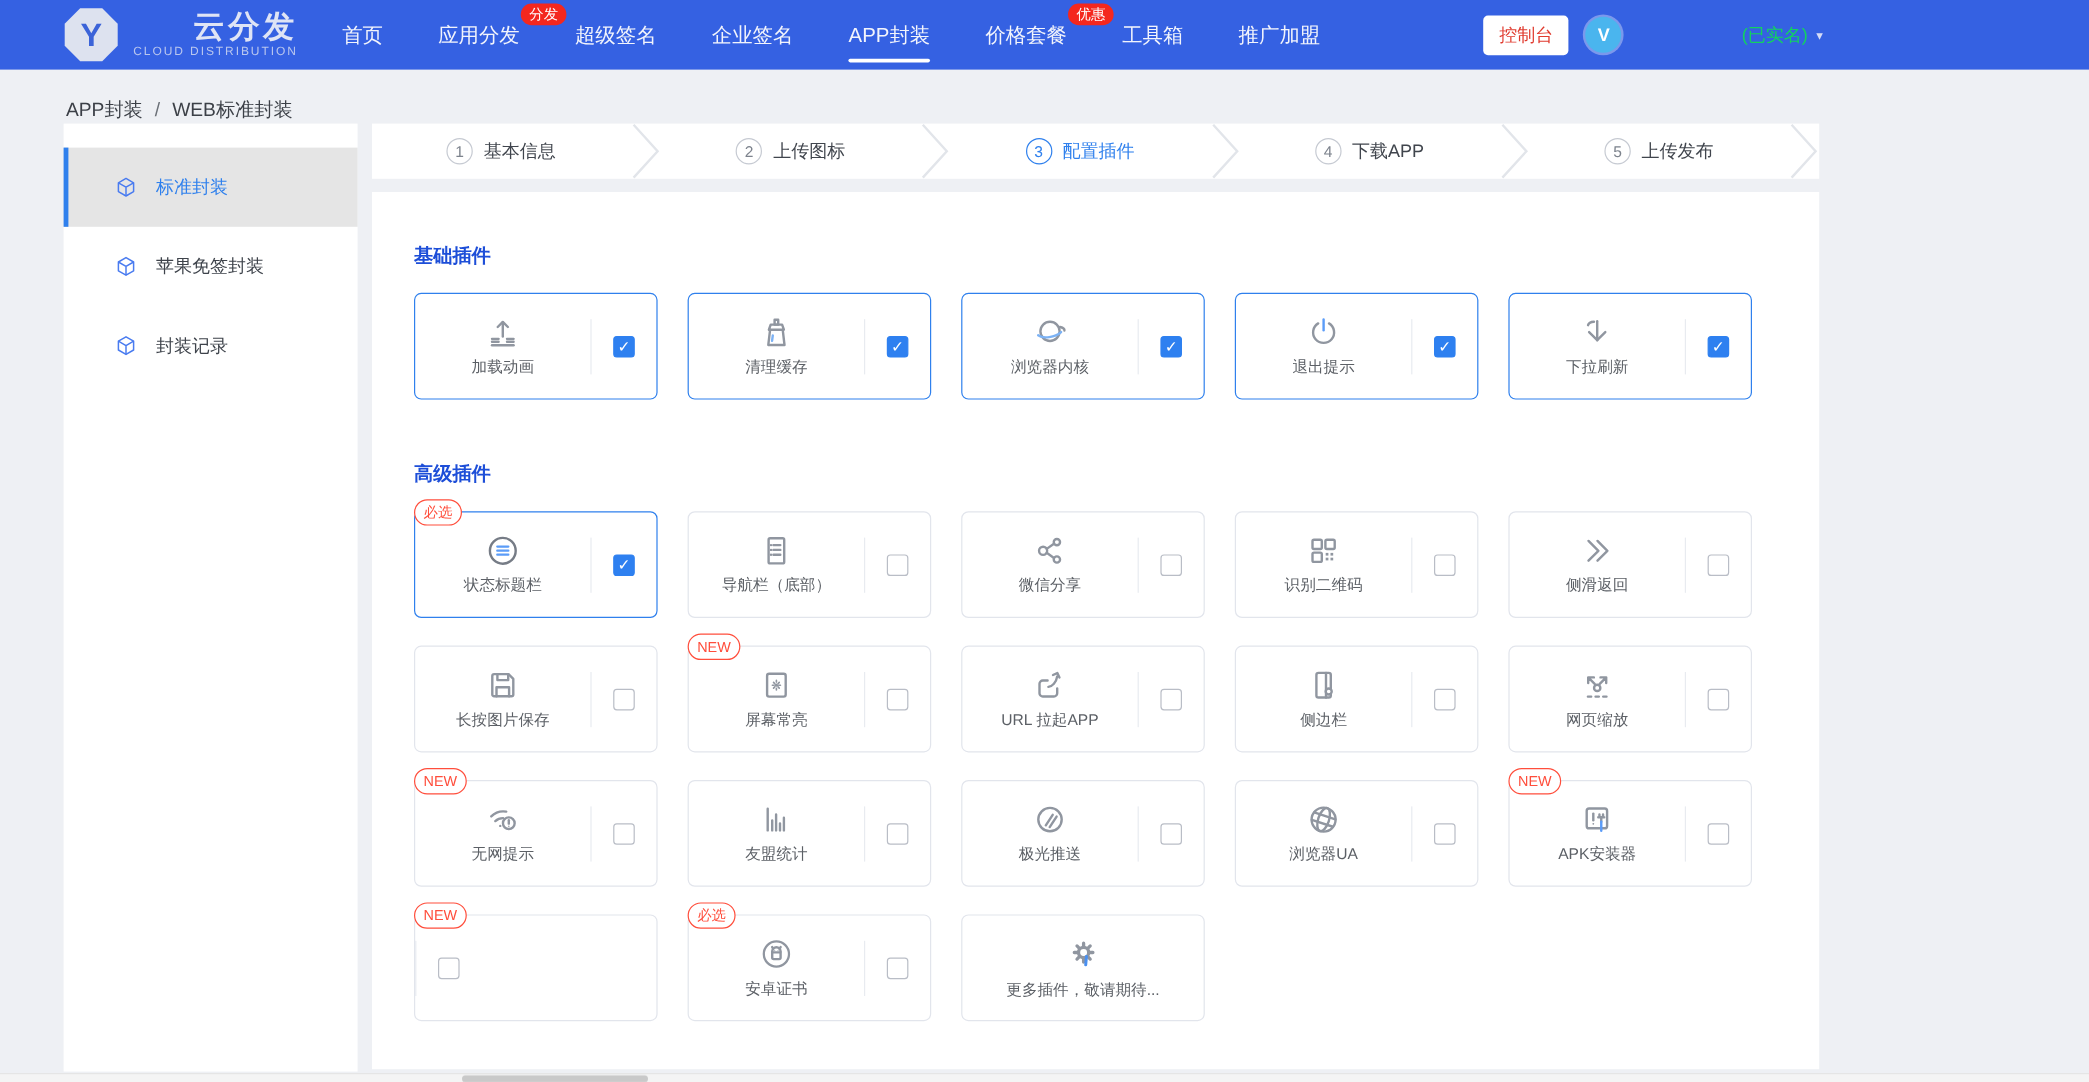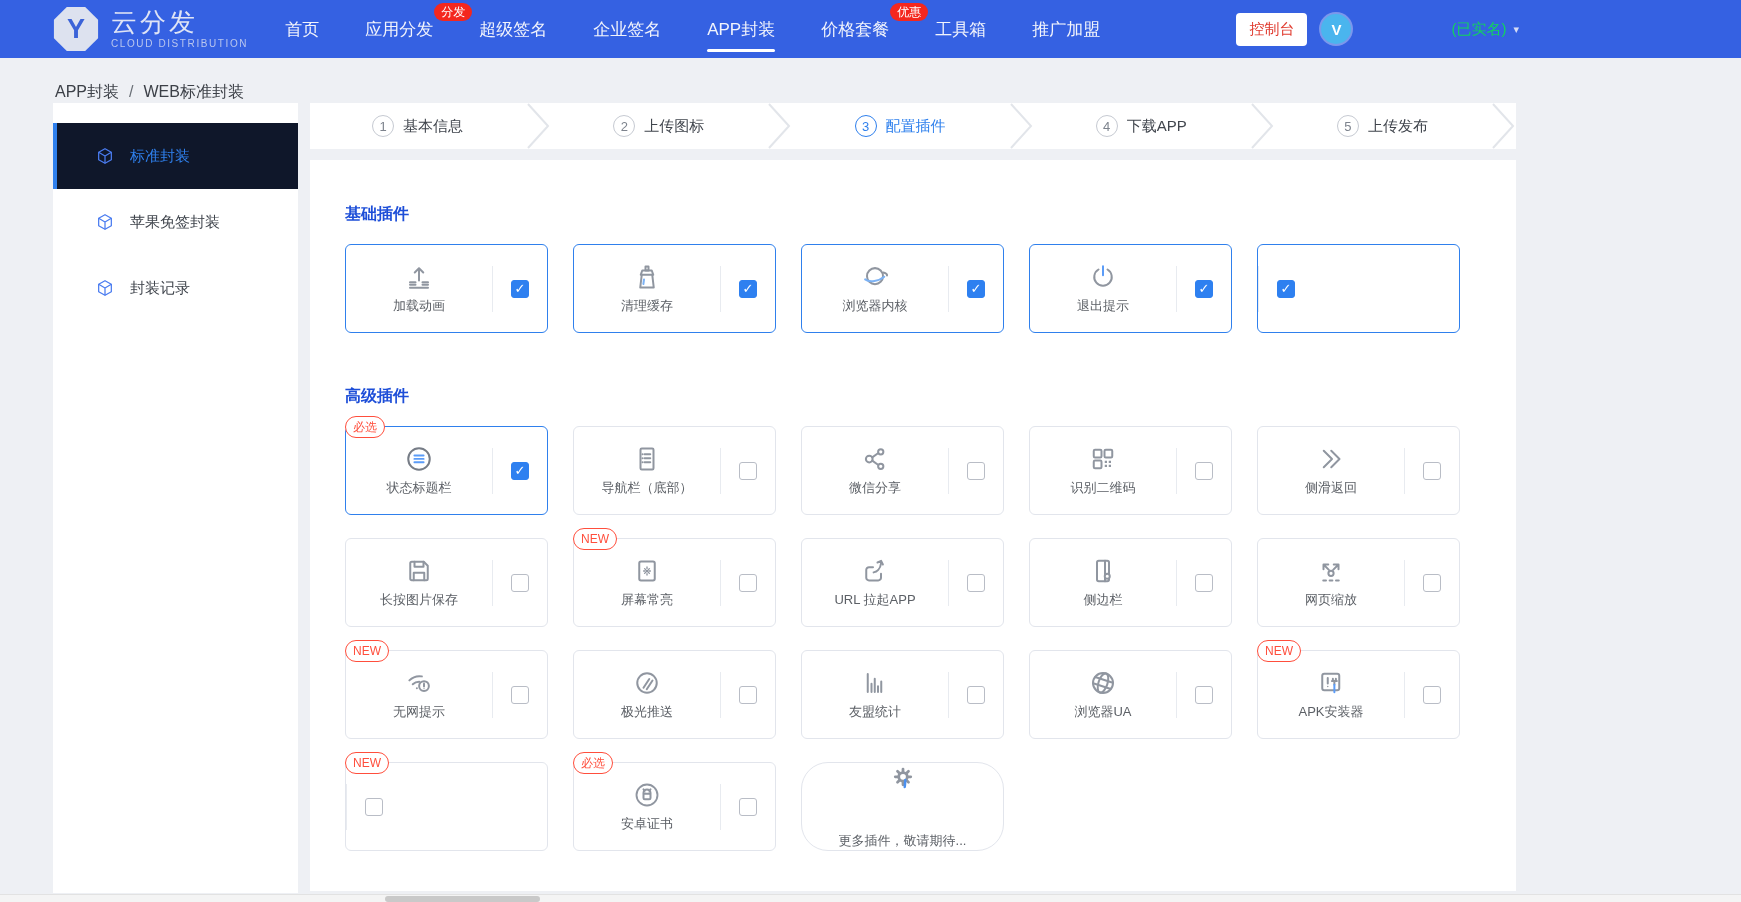--- a/index.html
+++ b/index.html
@@ -8,21 +8,21 @@
 
   
   .navbar { height:58px; background:#3561e2; display:flex; align-items:center;
     padding-left:53px; padding-right:222px; position:relative; }
   .logo { display:flex; align-items:center; cursor:pointer; }
   .logo-mark { width:46px; height:46px; background:#dde2ef;
     clip-path:polygon(30% 2%,70% 2%,98% 30%,98% 70%,70% 98%,30% 98%,2% 70%,2% 30%);
     display:flex; align-items:center; justify-content:center;
     color:#3b63d8; font-weight:700; font-size:27px; }
   .logo-text { margin-left:12px; }
-  .logo-title { font-size:26px; font-weight:400; color:#dfe4f5; letter-spacing:3px; line-height:1.05; }
+  .logo-title { font-size:26px; font-weight:700; color:#dfe4f5; letter-spacing:3px; line-height:1.05;text-align:right; }
   .logo-sub { font-size:10px; color:#b9c6ee; letter-spacing:1.6px; margin-top:2px; }
 
   .nav-items { display:flex; margin-left:14px; height:58px; }
   .nav-item { position:relative; padding:0 23px; display:flex; align-items:center;
     color:#f2f4fc; font-size:17px; cursor:pointer; white-space:nowrap; }
   .nav-item.active::after { content:""; position:absolute; left:23px; right:23px;
     bottom:6px; height:3px; background:#ffffff; border-radius:2px; }
   .nav-badge { position:absolute; top:3px; right:-16px; background:#f4271e; color:#fff;
     font-size:12px; line-height:1; padding:3px 7px; border-radius:10px; }
 
@@ -40,21 +40,21 @@
   
   .breadcrumb { margin:24px 0 0 55px; font-size:16px; color:#3c4047; }
   .breadcrumb .sep { margin:0 10px; color:#6b7077; }
 
   
   .layout { display:flex; align-items:flex-start; }
   .sidebar { width:245px; margin-left:53px; background:#fff; padding-top:20px;
     height:790px; flex:0 0 auto; }
   .side-item { height:66px; display:flex; align-items:center; padding-left:38px; gap:15px;
     font-size:15px; color:#3e434b; cursor:pointer; border-left:4px solid transparent; }
-  .side-item.active { background:#0f172a; border-left-color:#2f80ed; color:#2f80ed; }
+  .side-item.active { background:#e5e5e5; border-left-color:#2f80ed; color:#2f80ed; }
   .side-item .icn { display:flex; }
 
   .main { margin-left:12px; width:1206px; }
 
   
   .steps { height:46px; background:#fff; display:flex; align-items:stretch; margin-bottom:11px; }
   .step { flex:1; display:flex; align-items:center; justify-content:center; gap:9px;
     font-size:15px; color:#40454d; cursor:pointer; }
   .step-num { width:22px; height:22px; border-radius:50%; border:1px solid #c6cad2;
     color:#7d838d; font-size:13px; display:flex; align-items:center; justify-content:center; }
@@ -77,21 +77,21 @@
   .p-icon { height:30px; display:flex; align-items:center; justify-content:center; color:#9096a0; }
   .p-label { font-size:13px; color:#5c6066; white-space:nowrap; }
   .p-divider { width:1px; height:46px; background:#e8ebf0; }
   .p-check-wrap { width:54px; display:flex; align-items:center; justify-content:center; }
   .checkbox { width:18px; height:18px; border-radius:3px; border:1.5px solid #b9bdc6;
     background:#fff; cursor:pointer; display:flex; align-items:center; justify-content:center; }
   .checkbox.checked { background:#2e80f0; border-color:#2e80f0; }
   .checkbox.checked::after { content:"✓"; color:#fff; font-size:13px; font-weight:700; line-height:1; }
   .p-badge { position:absolute; top:-11px; left:-1px; background:#fff; border:1px solid #ff4e3c;
     color:#ff4e3c; font-size:12px; line-height:1; padding:4px 7px; border-radius:11px; }
-  .p-card.more { flex-direction:column; justify-content:space-between; gap:6px; cursor:default;border-radius:27px; }
+  .p-card.more { flex-direction:column; justify-content:center; gap:6px; cursor:default; }
 
   
   .hscroll { position:fixed; left:0; right:0; bottom:0; height:8px; background:#f4f4f4;
     border-top:1px solid #e2e2e2; }
   .hthumb { position:absolute; left:385px; top:1px; width:155px; height:6px;
     background:#c9c9c9; border-radius:3px; cursor:pointer; }
 </style>
 </head>
 <body>
 
@@ -277,20 +277,30 @@
                 </svg>
               </span>
               <span class="p-label">退出提示</span>
             </div>
             <div class="p-divider"></div>
             <div class="p-check-wrap">
               <span class="checkbox checked"></span>
             </div>
           </div>
           <div class="p-card selected">
+            <div class="p-left">
+              <span class="p-icon">
+                <svg width="30" height="30" viewBox="0 0 24 24" fill="none" stroke="currentColor" stroke-width="1.6" stroke-linecap="round" stroke-linejoin="round">
+                  <path d="M12 4.6v12.6"></path>
+                  <path d="M6.6 11.8 12 17.2l5.4-5.4"></path>
+                  <path d="M9.8 4.9C7.6 5 6.3 5.8 5.9 7.2"></path>
+                </svg>
+              </span>
+              <span class="p-label">下拉刷新</span>
+            </div>
             <div class="p-divider"></div>
             <div class="p-check-wrap">
               <span class="checkbox checked"></span>
             </div>
           </div>
         </div>
       <div class="sec-title adv-title">高级插件</div>
       <div class="card-grid" id="advanced-grid">
           <div class="p-card selected">
             <span class="p-badge">必选</span>
@@ -477,40 +487,40 @@
             </div>
             <div class="p-divider"></div>
             <div class="p-check-wrap">
               <span class="checkbox"></span>
             </div>
           </div>
           <div class="p-card">
             <div class="p-left">
               <span class="p-icon">
                 <svg width="30" height="30" viewBox="0 0 24 24" fill="none" stroke="currentColor" stroke-width="1.6" stroke-linecap="round" stroke-linejoin="round">
+                  <path d="M6.2 4.8V19.2"></path>
+                  <path d="M9.2 19.2v-6.6M11.8 19.2V8.6M14.4 19.2v-4.7M17 19.2v-8.4"></path>
+                </svg>
+              </span>
+              <span class="p-label">友盟统计</span>
+            </div>
+            <div class="p-divider"></div>
+            <div class="p-check-wrap">
+              <span class="checkbox"></span>
+            </div>
+          </div>
+          <div class="p-card">
+            <div class="p-left">
+              <span class="p-icon">
+                <svg width="30" height="30" viewBox="0 0 24 24" fill="none" stroke="currentColor" stroke-width="1.6" stroke-linecap="round" stroke-linejoin="round">
                   <circle cx="12" cy="12" r="7.8"></circle>
                   <path d="M9.2 15.8l4.6-7M11.8 17l4.6-7"></path>
                 </svg>
               </span>
               <span class="p-label">极光推送</span>
-            </div>
-            <div class="p-divider"></div>
-            <div class="p-check-wrap">
-              <span class="checkbox"></span>
-            </div>
-          </div>
-          <div class="p-card">
-            <div class="p-left">
-              <span class="p-icon">
-                <svg width="30" height="30" viewBox="0 0 24 24" fill="none" stroke="currentColor" stroke-width="1.6" stroke-linecap="round" stroke-linejoin="round">
-                  <path d="M6.2 4.8V19.2"></path>
-                  <path d="M9.2 19.2v-6.6M11.8 19.2V8.6M14.4 19.2v-4.7M17 19.2v-8.4"></path>
-                </svg>
-              </span>
-              <span class="p-label">友盟统计</span>
             </div>
             <div class="p-divider"></div>
             <div class="p-check-wrap">
               <span class="checkbox"></span>
             </div>
           </div>
           <div class="p-card">
             <div class="p-left">
               <span class="p-icon">
                 <svg width="30" height="30" viewBox="0 0 24 24" fill="none" stroke="currentColor" stroke-width="1.6" stroke-linecap="round" stroke-linejoin="round">

